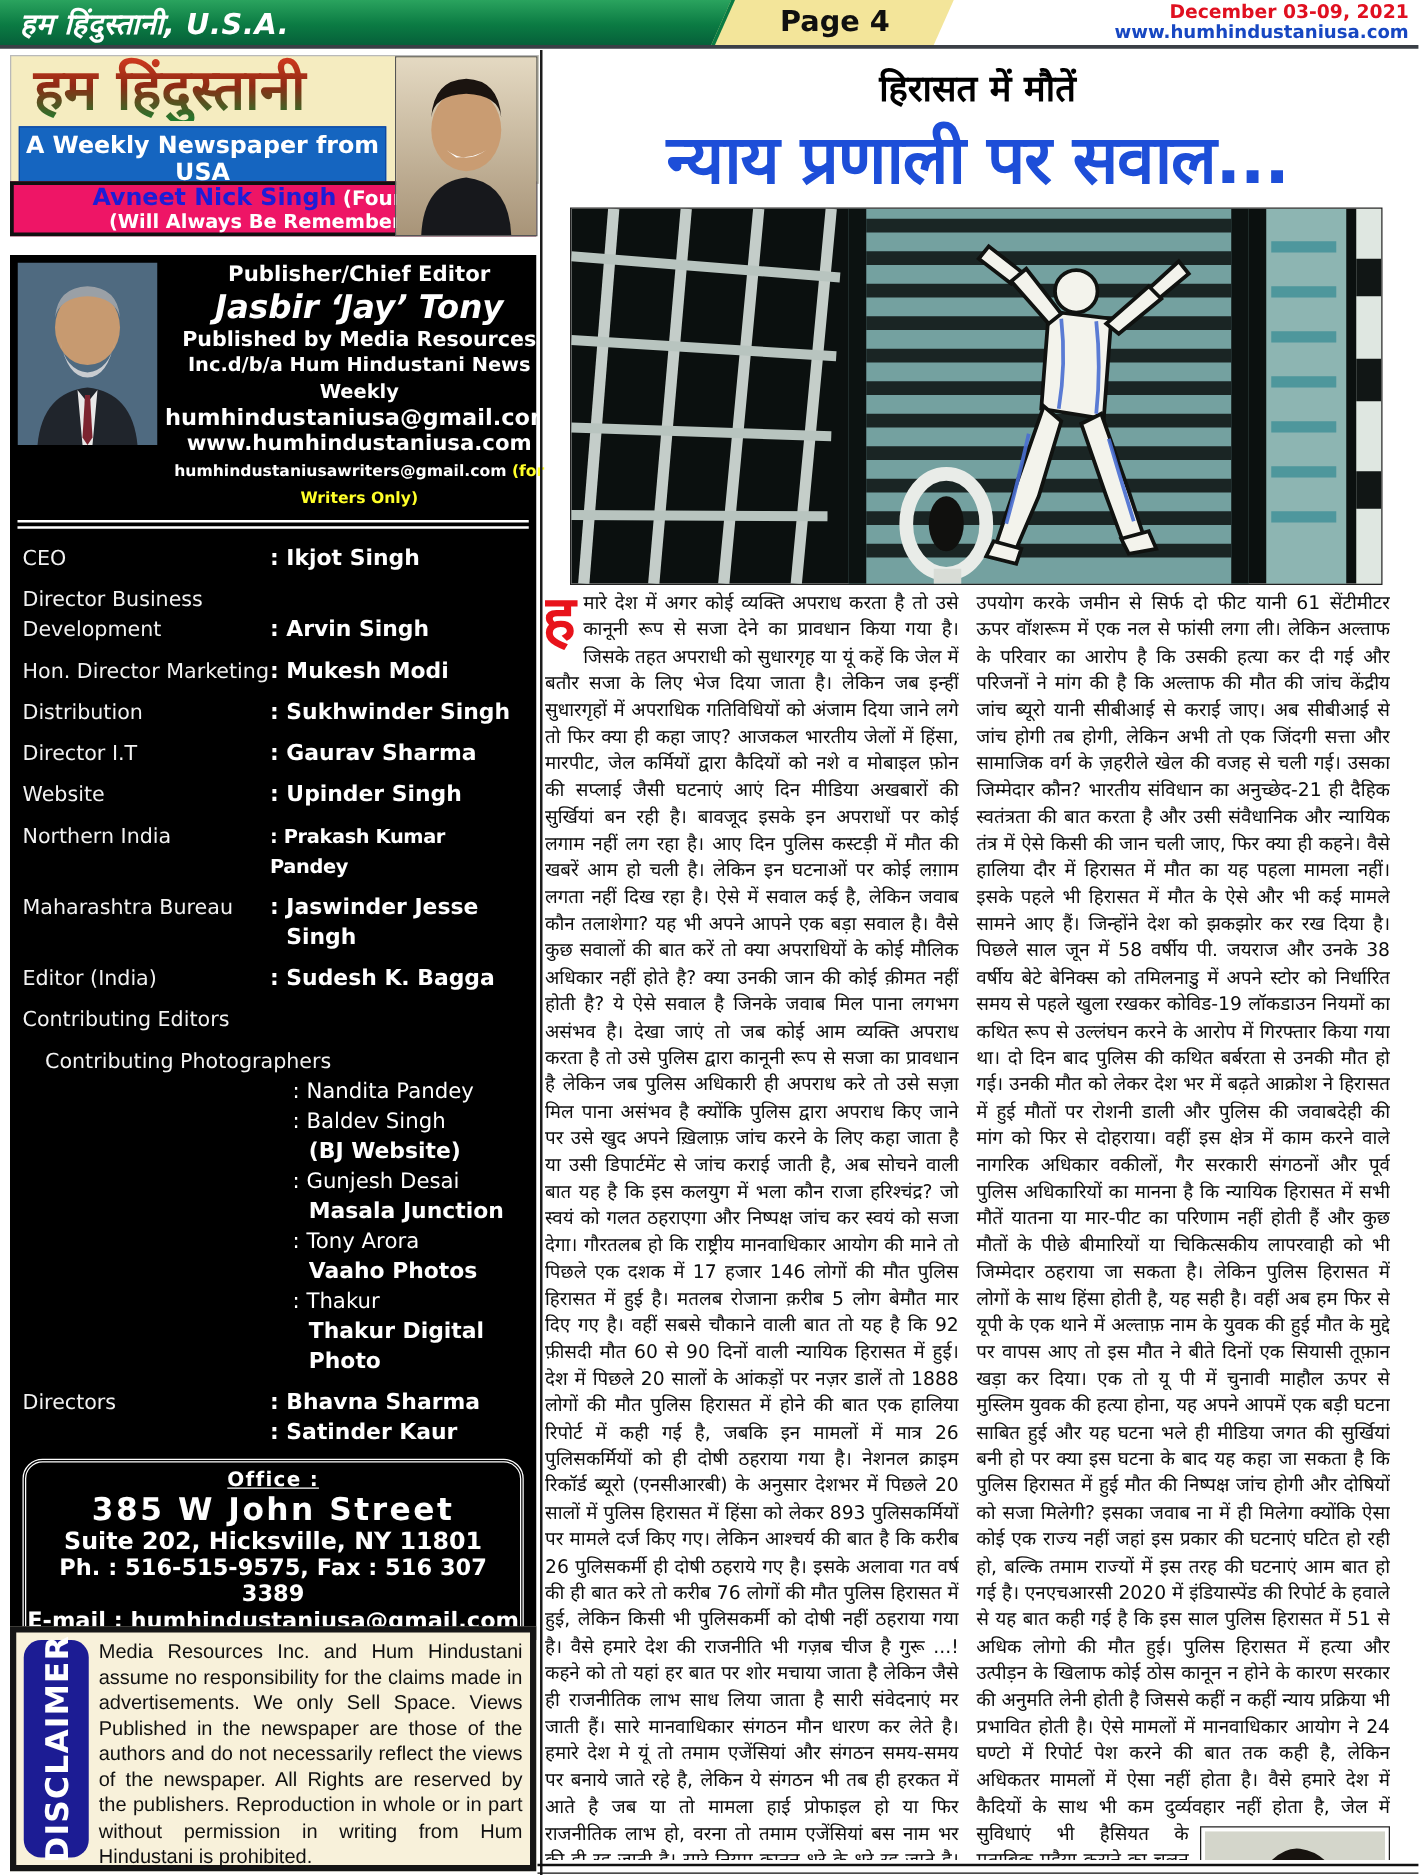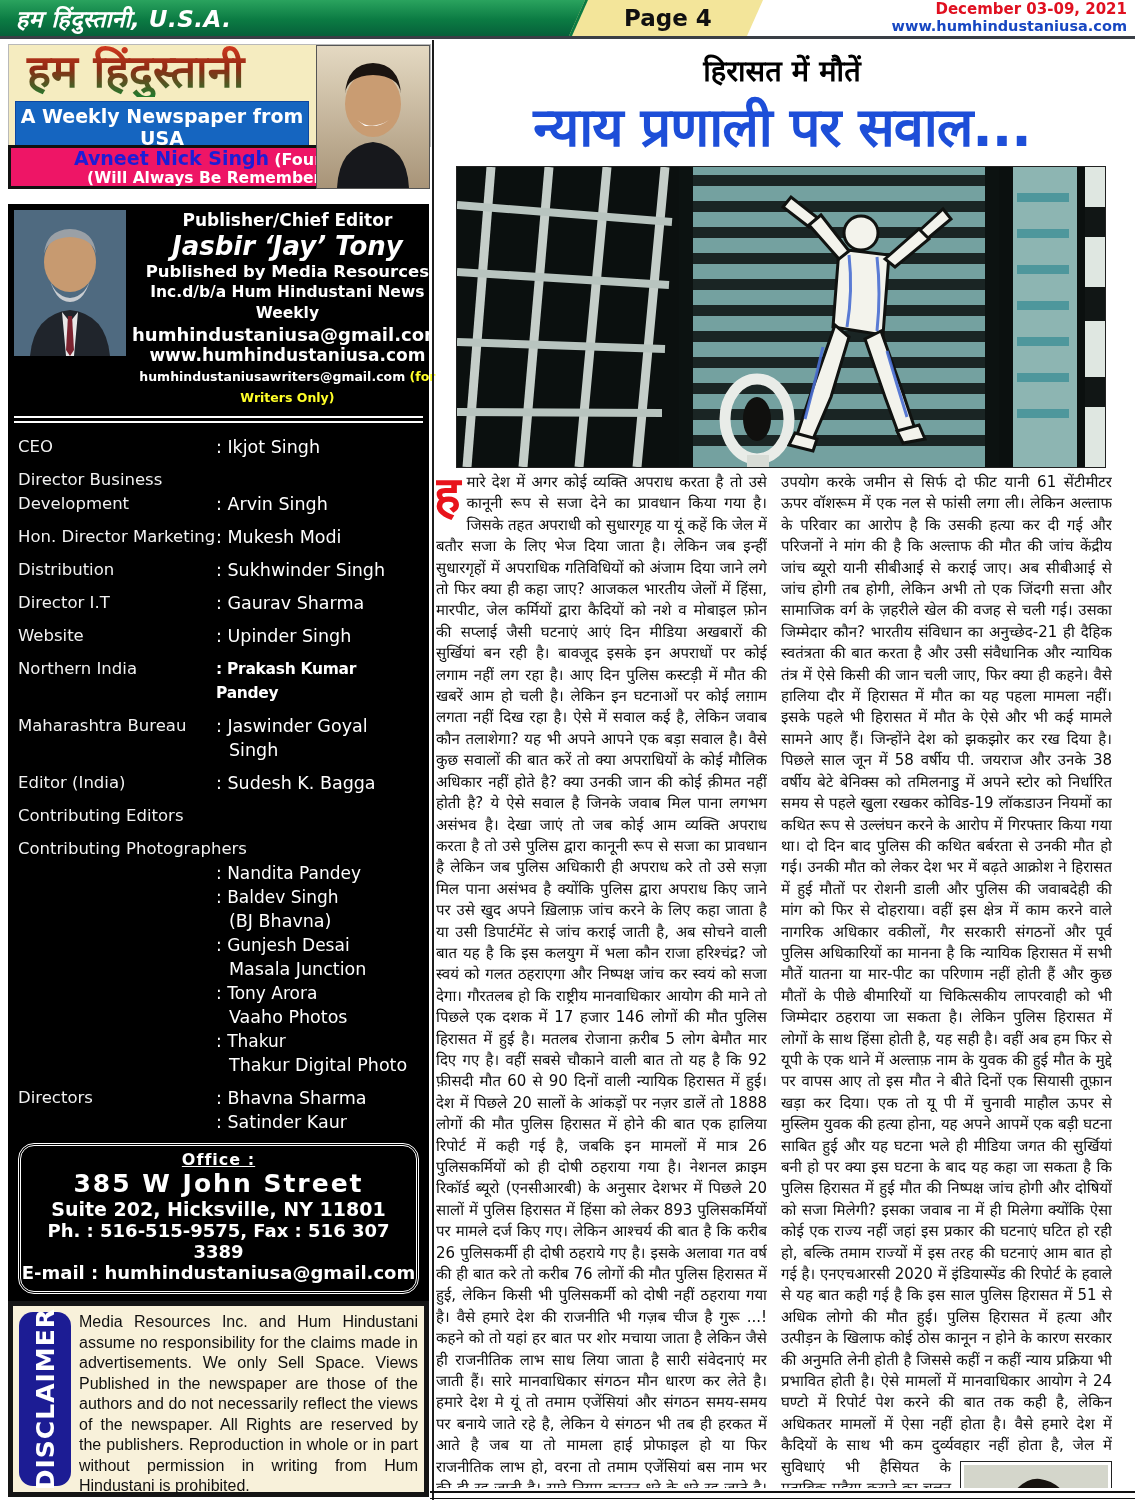--- a/index.html
+++ b/index.html
@@ -46,26 +46,26 @@
   .pub-l2{font-weight:bold;font-size:15.5px;}
   .pub-email{font-weight:bold;font-size:18px;}
   .pub-site{font-weight:bold;font-size:17px;}
   .pub-writers{font-weight:bold;font-size:12.5px;}
   .pub-writers .yellow{color:#ffff28;}
   .pub-sep{border-top:2px solid #fff;border-bottom:2px solid #fff;height:3px;margin:4px 6px 8px 6px;}
 
   .staff-list{padding:4px 10px 0 10px;}
   .staff-row{display:flex;margin-bottom:9px;}
   .staff-row.vbottom{align-items:flex-end;}
-  .staff-row.full{display:block;}
+  .staff-row.full{display:block;margin-left:18px;}
   .staff-row.full .staff-vals{margin-left:198px;}
   .staff-label{flex:0 0 198px;font-size:16.5px;line-height:24px;white-space:pre-line;color:#f2f2f2;}
   .staff-vals{flex:1;}
   .staff-line{font-size:17px;line-height:24px;color:#fff;}
-  .staff-line.b{font-weight:normal;font-size:17.5px;}
+  .staff-line.b{font-weight:bold;font-size:17.5px;}
   .staff-line.ind{padding-left:13px;}
   .staff-line.cond{font-size:15.5px;letter-spacing:-.3px;font-weight:bold;}
 
   .office-box{margin:6px 10px 0 10px;border:3px double #fff;border-radius:16px;text-align:center;
         padding:4px 0 8px 0;}
   .office-h{font-weight:bold;font-size:16px;text-decoration:underline;letter-spacing:1px;}
   .office-l1{font-weight:bold;font-size:25px;letter-spacing:2px;}
   .office-l2{font-weight:bold;font-size:19px;}
   .office-l3{font-weight:bold;font-size:18px;}
   .office-l4{font-weight:bold;font-size:18px;}
@@ -207,39 +207,39 @@
         </div>
         <div class="staff-row">
           <div class="staff-label">Northern India</div>
           <div class="staff-vals">
             <div class="staff-line b cond">: Prakash Kumar Pandey</div>
           </div>
         </div>
         <div class="staff-row">
           <div class="staff-label">Maharashtra Bureau</div>
           <div class="staff-vals">
-            <div class="staff-line b">: Jaswinder Goyal</div>
+            <div class="staff-line b">: Jaswinder Jesse</div>
             <div class="staff-line b ind">Singh</div>
           </div>
         </div>
         <div class="staff-row">
           <div class="staff-label">Editor (India)</div>
           <div class="staff-vals">
             <div class="staff-line b">: Sudesh K. Bagga</div>
           </div>
         </div>
         <div class="staff-row">
           <div class="staff-label">Contributing Editors</div>
         </div>
         <div class="staff-row full">
           <div class="staff-label">Contributing Photographers</div>
           <div class="staff-vals">
             <div class="staff-line">: Nandita Pandey</div>
             <div class="staff-line">: Baldev Singh</div>
-            <div class="staff-line b ind">(BJ Bhavna)</div>
+            <div class="staff-line b ind">(BJ Website)</div>
             <div class="staff-line">: Gunjesh Desai</div>
             <div class="staff-line b ind">Masala Junction</div>
             <div class="staff-line">: Tony Arora</div>
             <div class="staff-line b ind">Vaaho Photos</div>
             <div class="staff-line">: Thakur</div>
             <div class="staff-line b ind">Thakur Digital Photo</div>
           </div>
         </div>
         <div class="staff-row">
           <div class="staff-label">Directors</div>

